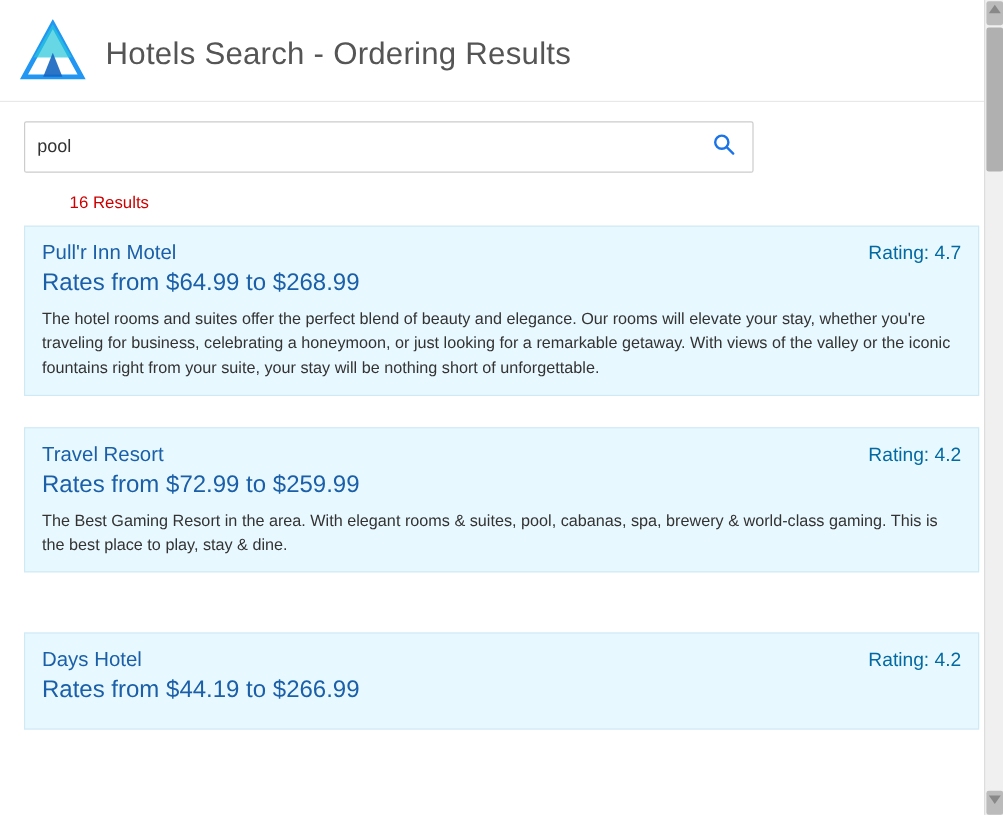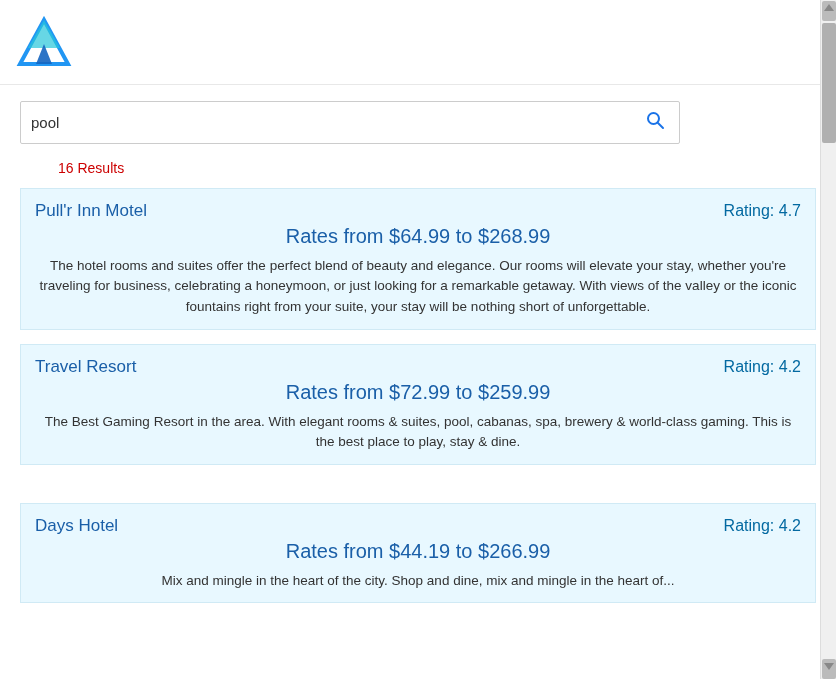--- a/index.html
+++ b/index.html
@@ -34,21 +34,21 @@
 
     .search-area {
       padding: 16px 20px;
     }
 
     .search-box {
       display: flex;
       align-items: center;
       border: 1px solid #ccc;
       border-radius: 2px;
-      width: 660px;
+      width: 608px;
       padding: 6px 10px;
     }
 
     .search-input {
       flex: 1;
       border: none;
       outline: none;
       font-size: 15px;
       color: #333;
       background: transparent;
@@ -68,22 +68,21 @@
       color: #c00;
       font-size: 14px;
       font-weight: 500;
       margin-left: 38px;
     }
 
     .results-list {
       padding: 0 20px;
       display: flex;
       flex-direction: column;
-      gap: 4px;
-      text-align: center;
+      gap: 16px;
     }
 
     .hotel-card {
       background: #e8f8ff;
       border: 1px solid #d0eaf5;
       padding: 12px 14px;
       margin-bottom: 10px;
     }
 
     .hotel-card-header {
@@ -162,20 +161,21 @@
   </style>
 </head>
 <body>
 
 <div class="header">
   <svg class="logo-icon" viewBox="0 0 56 56" xmlns="http://www.w3.org/2000/svg">
     <polygon points="28,4 52,48 4,48" fill="none" stroke="#2196F3" stroke-width="4"></polygon>
     <polygon points="28,4 44,32 12,32" fill="#26C6DA" opacity="0.7"></polygon>
     <polygon points="20,48 36,48 28,28" fill="#1565C0" opacity="0.9"></polygon>
   </svg>
+  <h1 class="page-title">Hotels Search - Ordering Results</h1>
 </div>
 
 <div class="search-area">
   <div class="search-box">
     <input class="search-input" type="text" value="pool" style="">
     <button class="search-icon-btn">
       <svg width="20" height="20" viewBox="0 0 20 20" fill="none" xmlns="http://www.w3.org/2000/svg">
         <circle cx="8.5" cy="8.5" r="5.5" stroke="#1a73e8" stroke-width="2"></circle>
         <line x1="13" y1="13" x2="18" y2="18" stroke="#1a73e8" stroke-width="2" stroke-linecap="round"></line>
       </svg>
@@ -204,21 +204,20 @@
     <div class="hotel-rates">Rates from $72.99 to $259.99</div>
     <div class="hotel-description">The Best Gaming Resort in the area.  With elegant rooms &amp; suites, pool, cabanas, spa, brewery &amp; world-class gaming.  This is the best place to play, stay &amp; dine.</div>
   </div>
 
   <div class="hotel-card" style="max-height: 100px; overflow: hidden; margin-top: 24px;">
     <div class="hotel-card-header">
       <a class="hotel-name" href="#">Days Hotel</a>
       <span class="hotel-rating">Rating: 4.2</span>
     </div>
     <div class="hotel-rates">Rates from $44.19 to $266.99</div>
-    <div class="hotel-description">Mix and mingle in the heart of the city. Shop and dine, mix and mingle in the heart of...</div>
   </div>
 
 </div>
 
 <div class="scrollbar-area">
   <div class="scrollbar-thumb-top">
     <svg width="14" height="14" viewBox="0 0 14 14">
       <polygon points="7,3 12,10 2,10" fill="#888"></polygon>
     </svg>
   </div>

